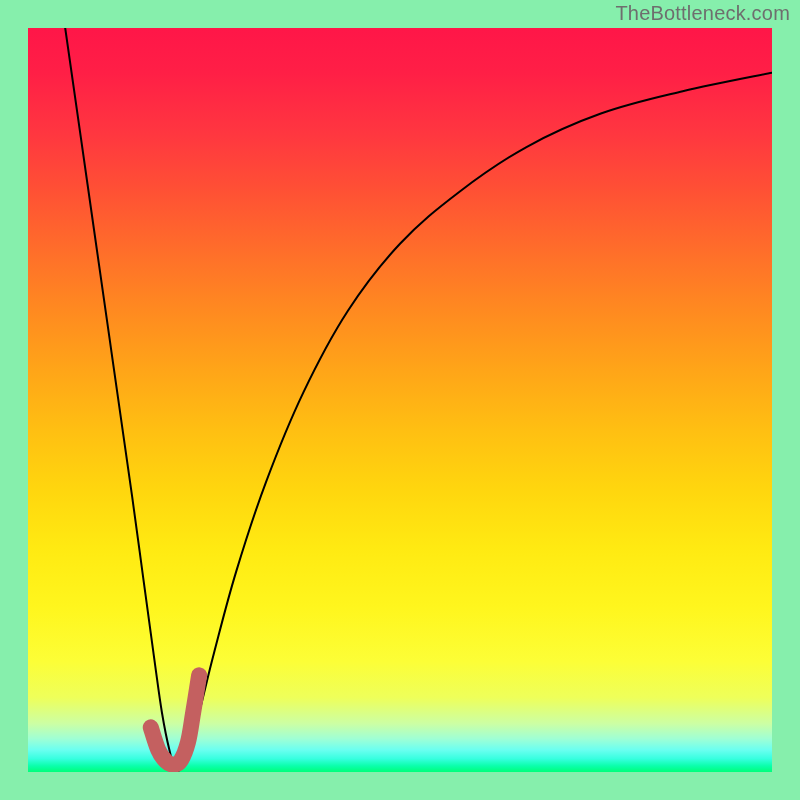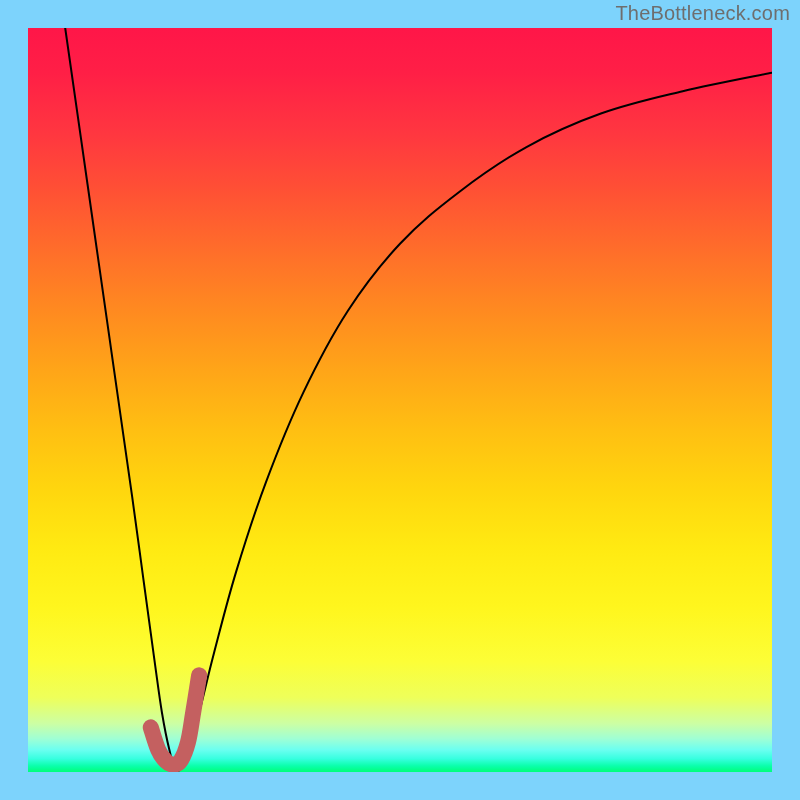--- a/index.html
+++ b/index.html
@@ -9,21 +9,21 @@
     height: 800px;
     background: #000;
     overflow: hidden;
   }
   .frame {
     position: absolute;
     top: 0;
     left: 0;
     width: 800px;
     height: 800px;
-    background: #7dd3fc;
+    background: #86efac;
   }
   .plot {
     position: absolute;
     top: 28px;
     left: 28px;
     width: 744px;
     height: 744px;
     overflow: hidden;
   }
   .gradient {

